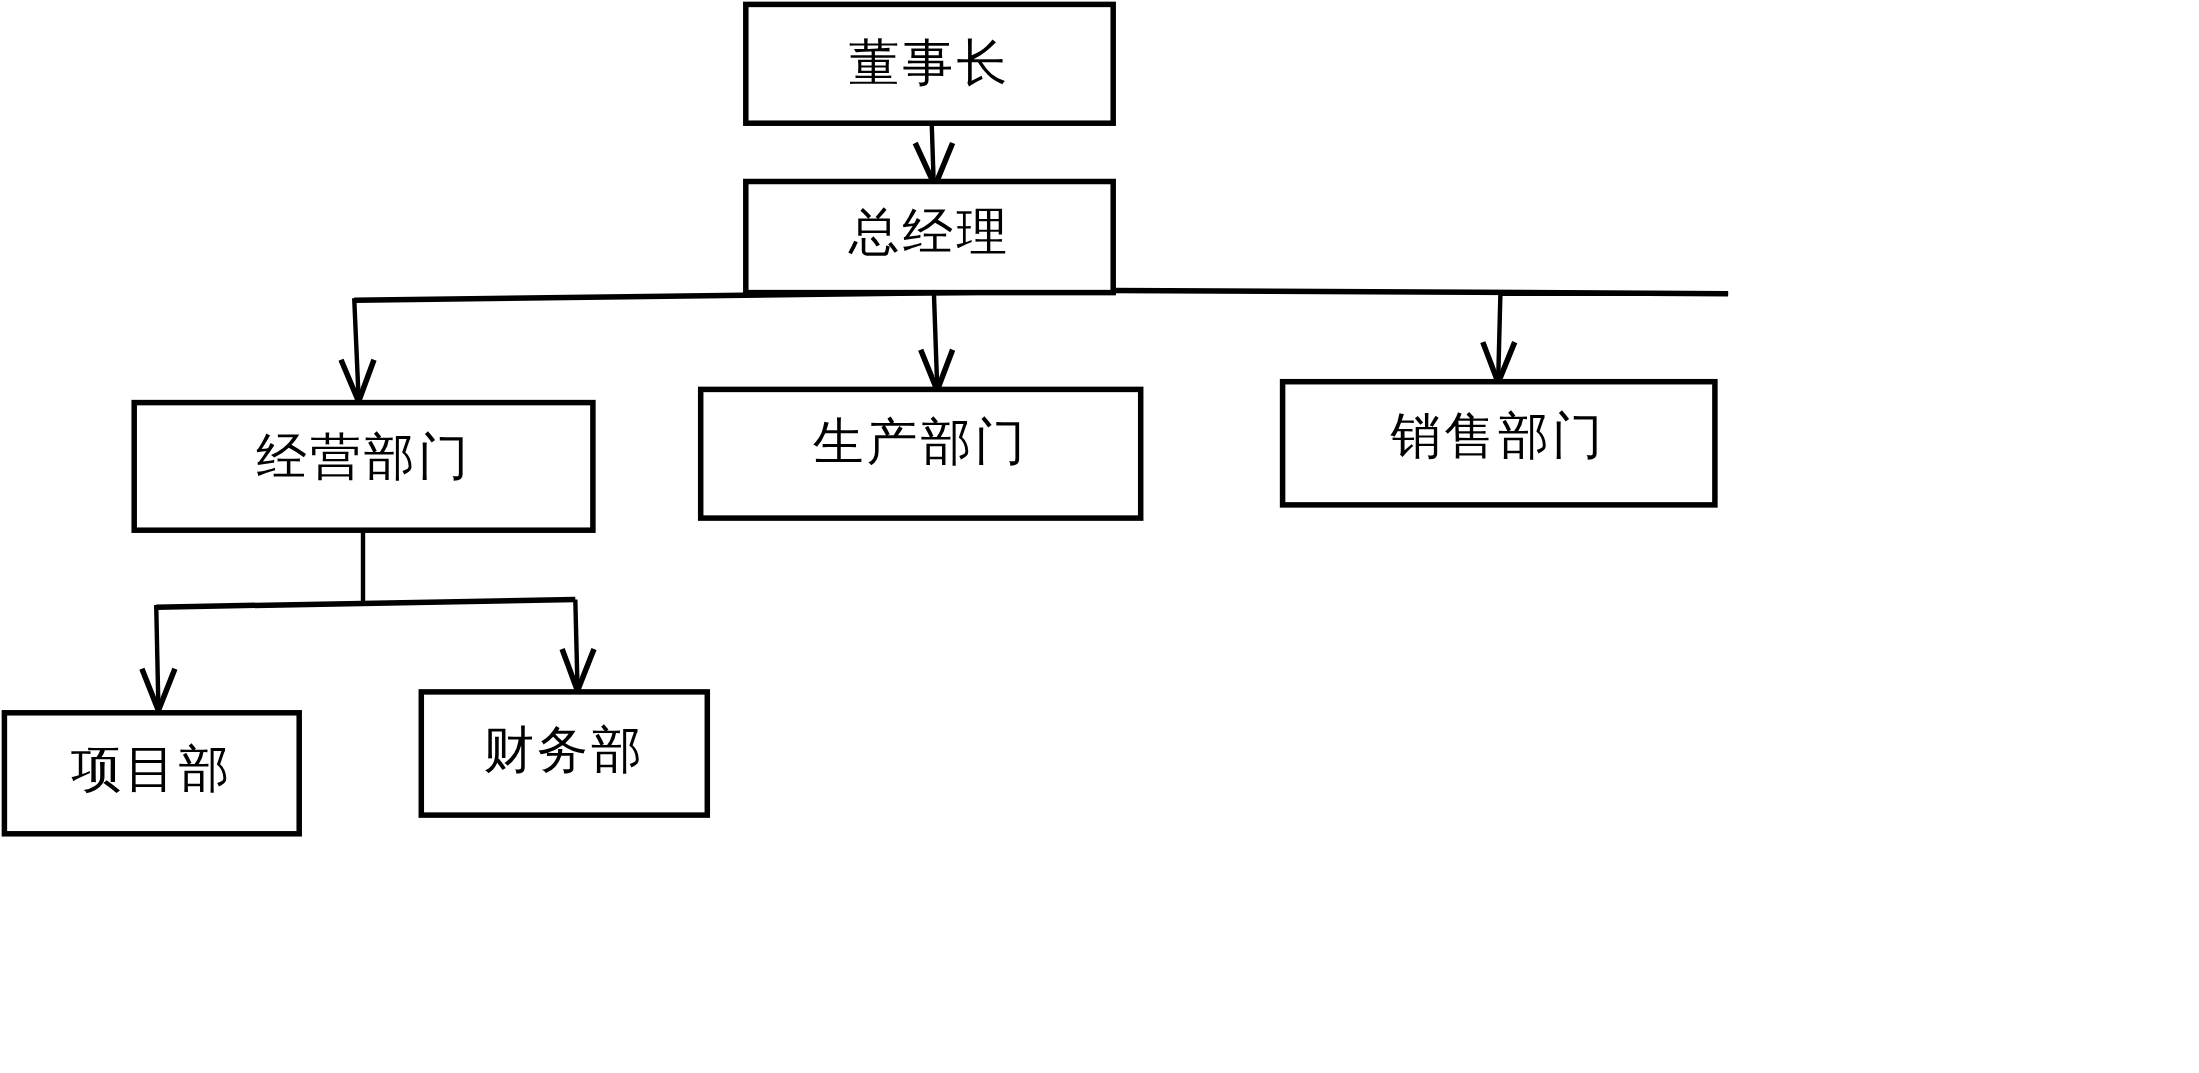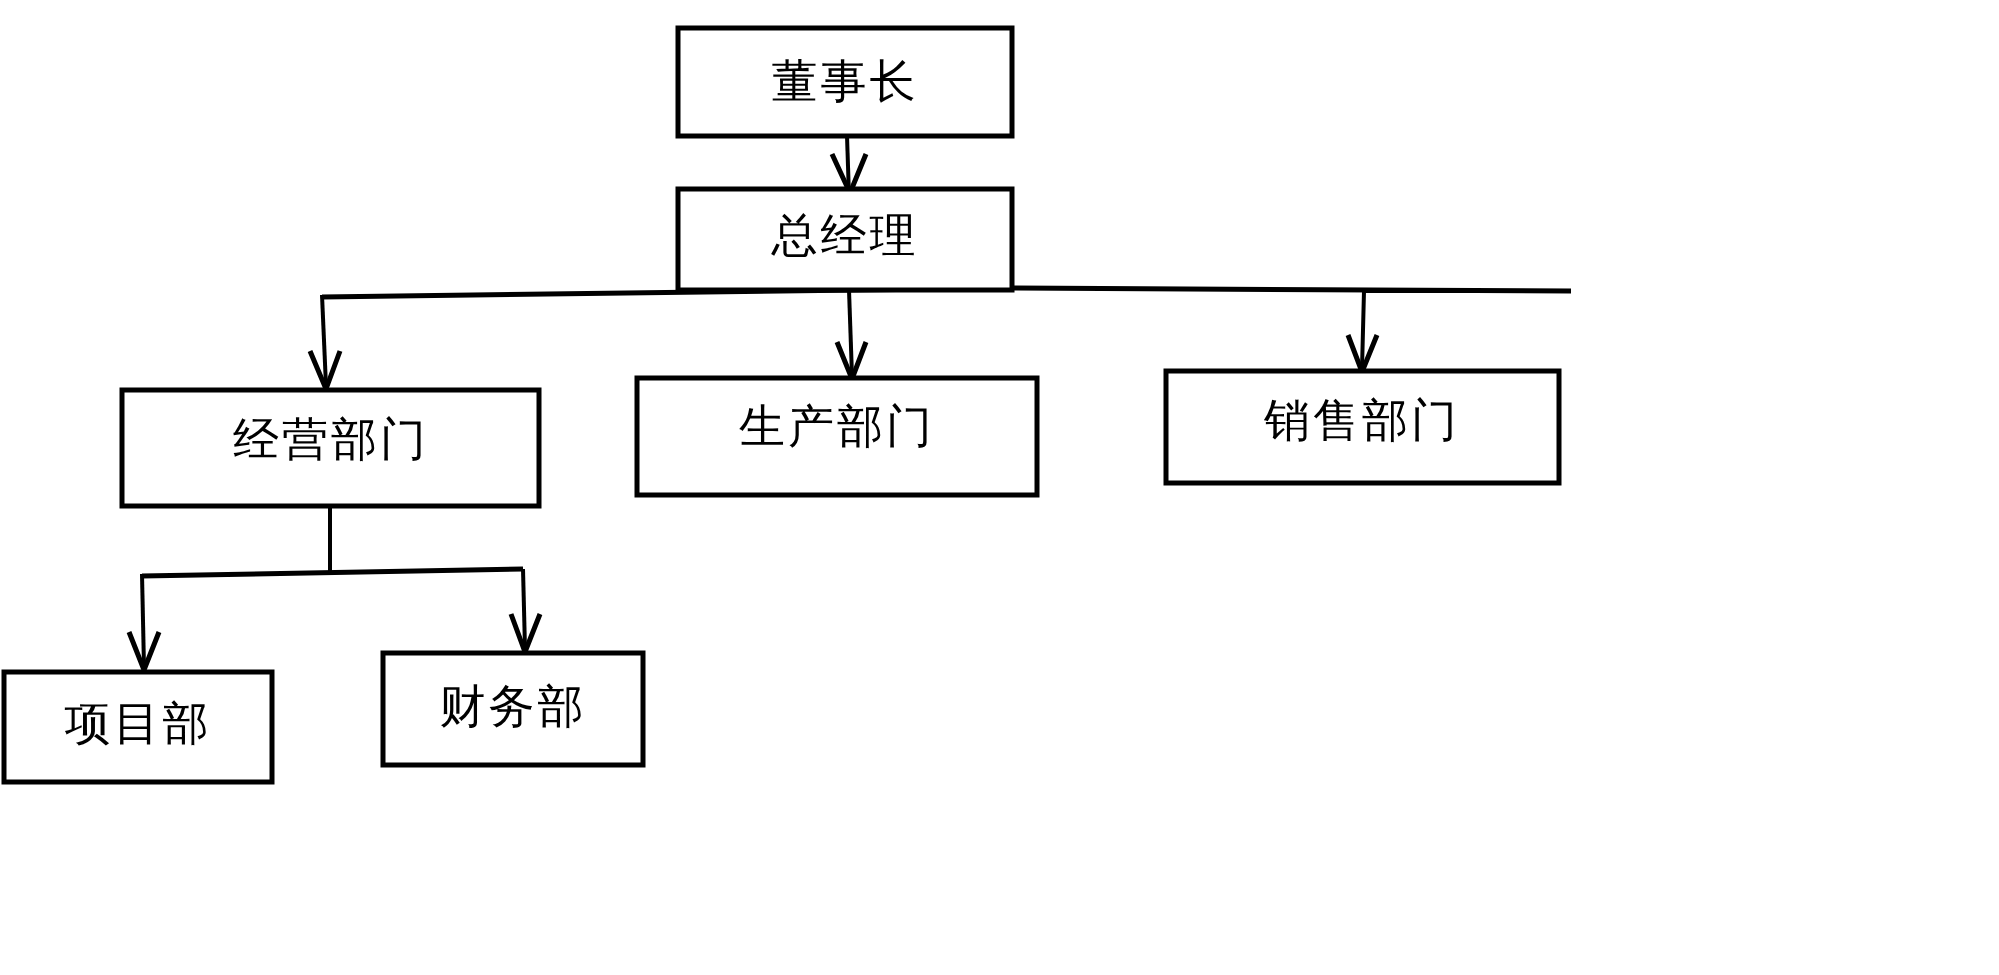--- a/index.html
+++ b/index.html
@@ -9,21 +9,20 @@
   }
   body {
     font-family: "DejaVu Sans", "Liberation Sans", sans-serif;
   }
   #chart-root {
     position: relative;
     width: 1999px;
     height: 825px;
     background: #ffffff;
     overflow: hidden;
-    margin-top: 24px;
   }
   #org-svg {
     position: absolute;
     top: 0;
     left: 0;
     width: 1999px;
     height: 975px;
     display: block;
   }
   .node-box {

